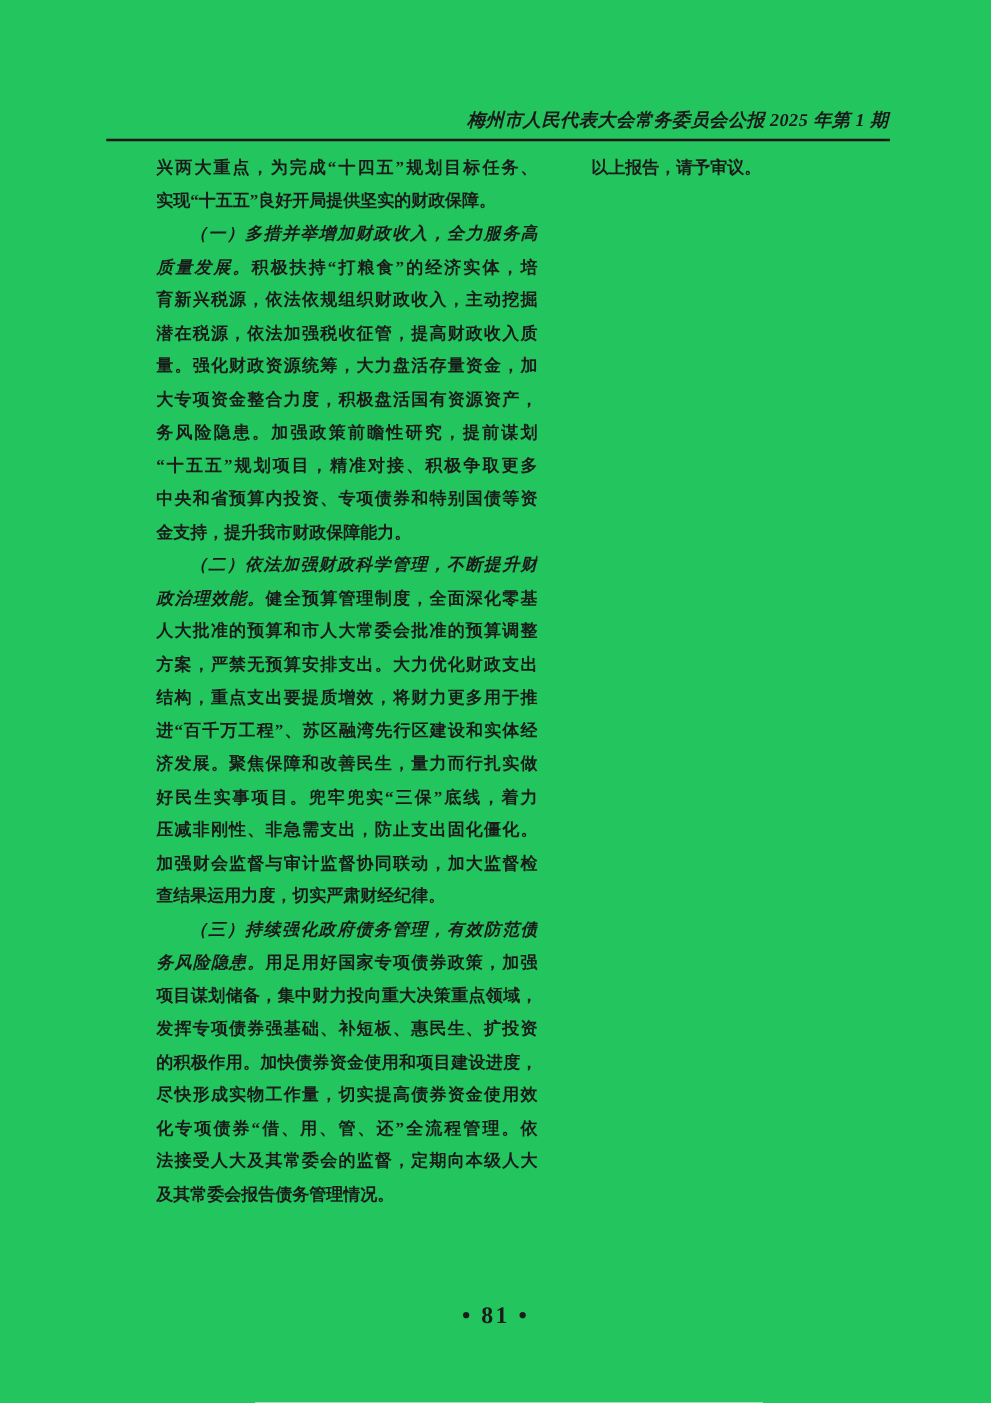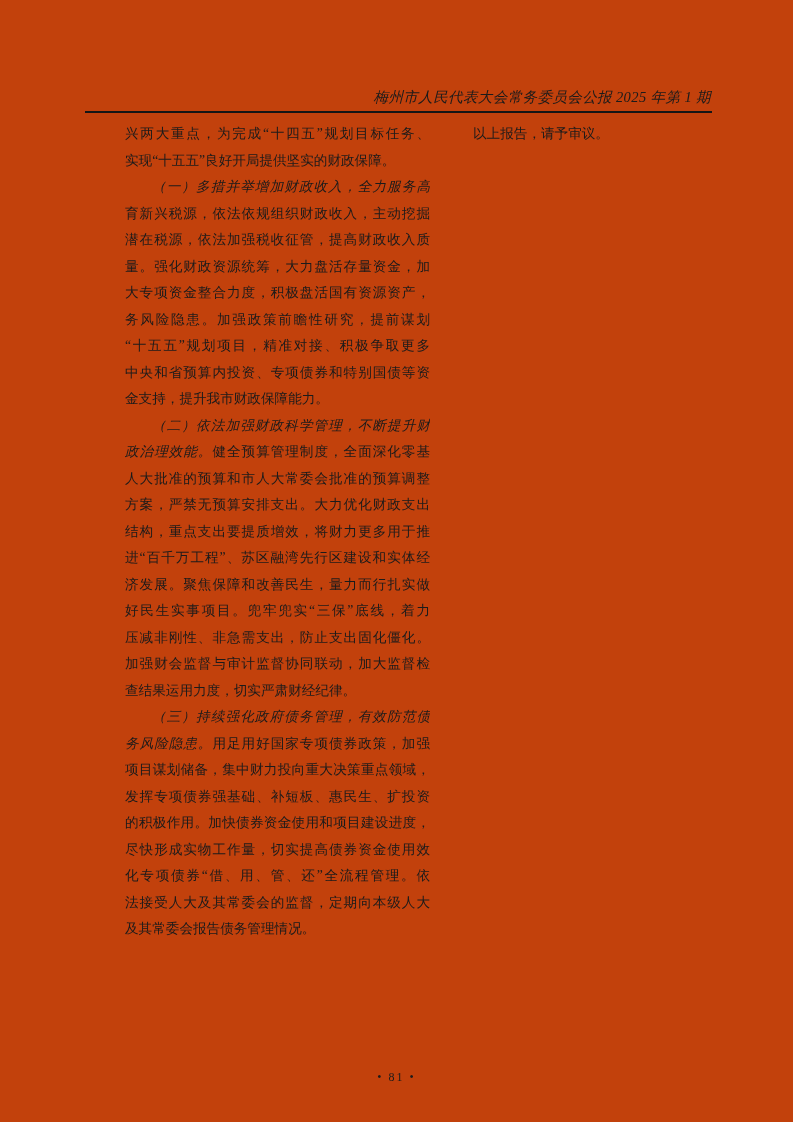--- a/index.html
+++ b/index.html
@@ -4,24 +4,25 @@
 <style>
   html, body {
     margin: 0;
     padding: 0;
     background: #ffffff;
   }
   .page {
     position: relative;
     width: 793px;
     height: 1122px;
-    background: #c2410c;
+    background: #22c55e;
     color: #1b1b1b;
     font-family: "Liberation Serif", "DejaVu Serif", serif;
     overflow: hidden;
+    font-weight: bold;
   }
   .header-title {
     position: absolute;
     left: 85px;
     top: 86px;
     width: 626px;
     height: 22px;
     line-height: 22px;
     text-align: right;
     font-size: 14.5px;
@@ -58,36 +59,36 @@
   .t-line.last   { text-align-last: left; }
   .t-line.indent { text-indent: 27px; }
   .kai  { font-style: italic; }
   .song { font-style: normal; }
   .footer {
     position: absolute;
     left: 0;
     top: 1042px;
     width: 793px;
     text-align: center;
-    font-size: 12px;
+    font-size: 19px;
     letter-spacing: 2px;
-    margin-top: 28px;
   }
 </style>
 </head>
 <body>
 
 <div class="page">
   <div class="header-title">梅州市人民代表大会常务委员会公报 2025 年第 1 期</div>
   <div class="header-rule"></div>
 
   <div class="column col-left">
       <div class="t-line"><span class="song">兴两大重点，为完成“十四五”规划目标任务、</span></div>
       <div class="t-line last"><span class="song">实现“十五五”良好开局提供坚实的财政保障。</span></div>
       <div class="t-line indent"><span class="kai">（一）多措并举增加财政收入，全力服务高</span></div>
+      <div class="t-line"><span class="kai">质量发展。</span><span class="song">积极扶持“打粮食”的经济实体，培</span></div>
       <div class="t-line"><span class="song">育新兴税源，依法依规组织财政收入，主动挖掘</span></div>
       <div class="t-line"><span class="song">潜在税源，依法加强税收征管，提高财政收入质</span></div>
       <div class="t-line"><span class="song">量。强化财政资源统筹，大力盘活存量资金，加</span></div>
       <div class="t-line"><span class="song">大专项资金整合力度，积极盘活国有资源资产，</span></div>
       <div class="t-line"><span class="song">务风险隐患。加强政策前瞻性研究，提前谋划</span></div>
       <div class="t-line"><span class="song">“十五五”规划项目，精准对接、积极争取更多</span></div>
       <div class="t-line"><span class="song">中央和省预算内投资、专项债券和特别国债等资</span></div>
       <div class="t-line last"><span class="song">金支持，提升我市财政保障能力。</span></div>
       <div class="t-line indent"><span class="kai">（二）依法加强财政科学管理，不断提升财</span></div>
       <div class="t-line"><span class="kai">政治理效能。</span><span class="song">健全预算管理制度，全面深化零基</span></div>

